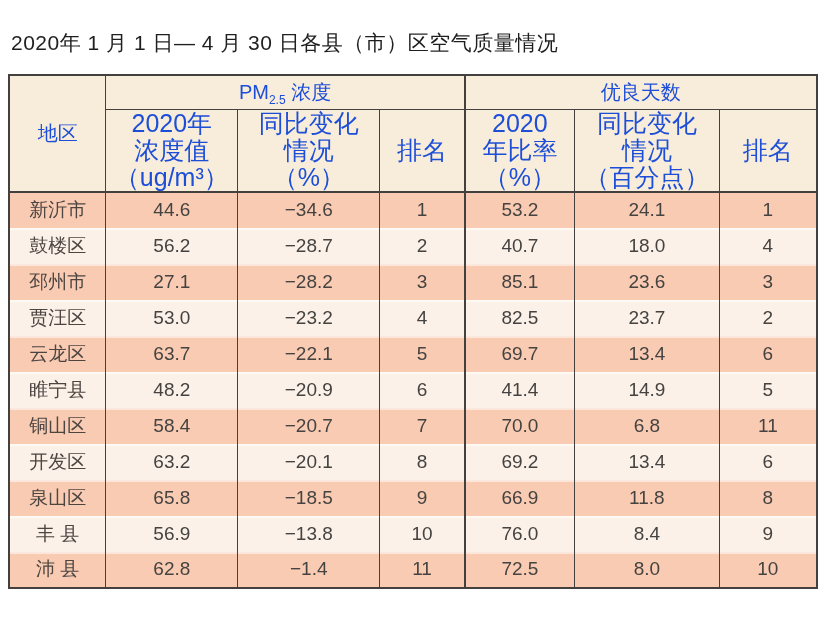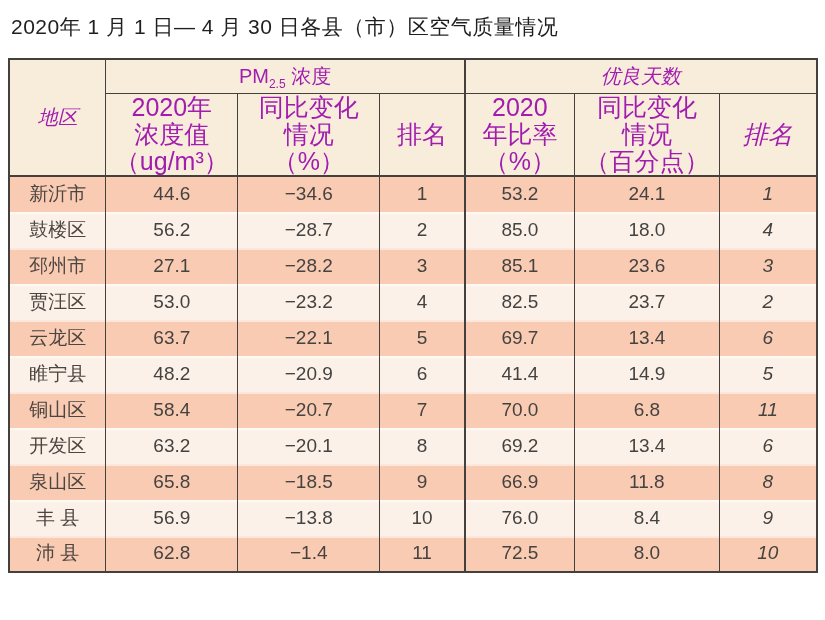--- a/index.html
+++ b/index.html
@@ -16,47 +16,47 @@
     width:825px;height:620px;
     font-family:"Liberation Sans","DejaVu Sans",sans-serif;
     color:var(--text);
   }
   .page{padding:7px 7px 0 8px;}
   h1.title{
     font-size:21px;
     font-weight:500;
     color:var(--title);
     letter-spacing:0.5px;
-    margin:6px 0 17px 3px;
+    margin:22px 0 17px 3px;
   }
   table.aq{
     width:810px;
     table-layout:fixed;
     border-collapse:collapse;
     border:2px solid var(--border);
   }
   table.aq th, table.aq td{
     border-right:1px solid var(--border);
     text-align:center;
     vertical-align:middle;
     padding:0 2px;
     overflow:hidden;
   }
-  table.aq th:last-child, table.aq td:last-child{border-right:none;font-style:italic;}
+  table.aq th:last-child, table.aq td:last-child{border-right:none;}
   thead th{
     background:var(--header-bg);
     font-weight:normal;
-    color:#a21caf;
+    color:#1d4ed8;
   }
   th.group{
     height:34px;
     font-size:20px;
     border-bottom:1px solid var(--border);
   }
-  th.region-head{font-size:20px;font-style:italic;}
+  th.region-head{font-size:20px;}
   tr.subheads th{
     height:82px;
     font-size:25px;
     line-height:27px;
     border-bottom:2px solid var(--border);
   }
   th.region-head{border-bottom:2px solid var(--border);}
   .thick-right{border-right-width:2px !important;}
   tbody td{
     height:36px;
@@ -118,21 +118,21 @@
           <td class="thick-right">1</td>
           <td>53.2</td>
           <td>24.1</td>
           <td>1</td>
         </tr>
         <tr>
           <td class="region-cell">鼓楼区</td>
           <td>56.2</td>
           <td>−28.7</td>
           <td class="thick-right">2</td>
-          <td>85.0</td>
+          <td>40.7</td>
           <td>18.0</td>
           <td>4</td>
         </tr>
         <tr>
           <td class="region-cell">邳州市</td>
           <td>27.1</td>
           <td>−28.2</td>
           <td class="thick-right">3</td>
           <td>85.1</td>
           <td>23.6</td>

